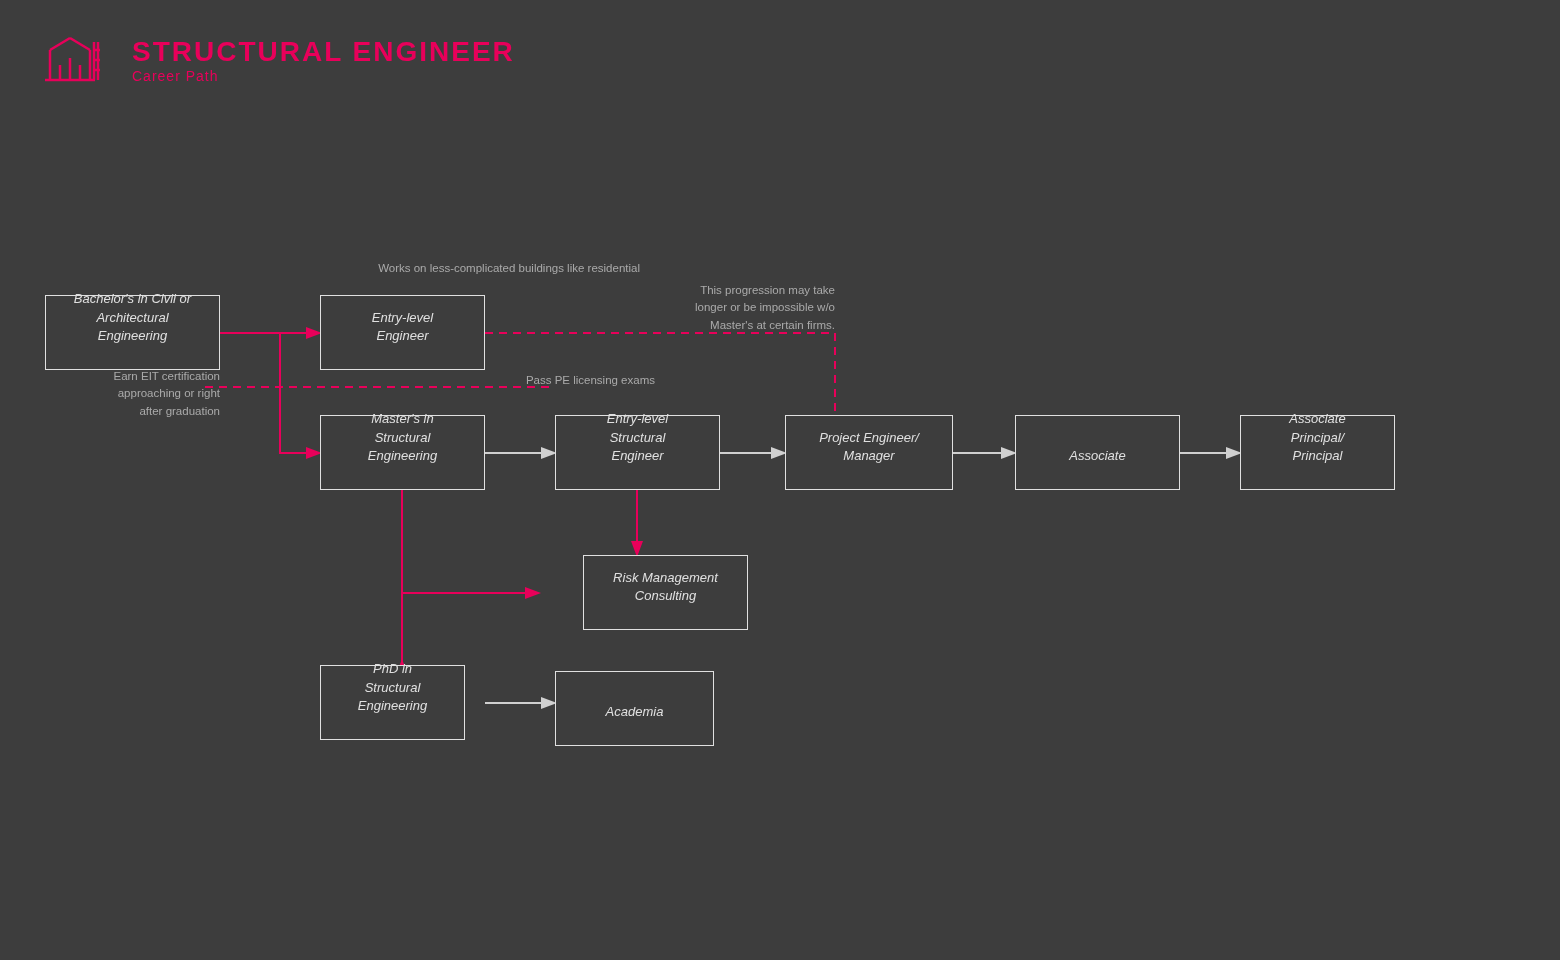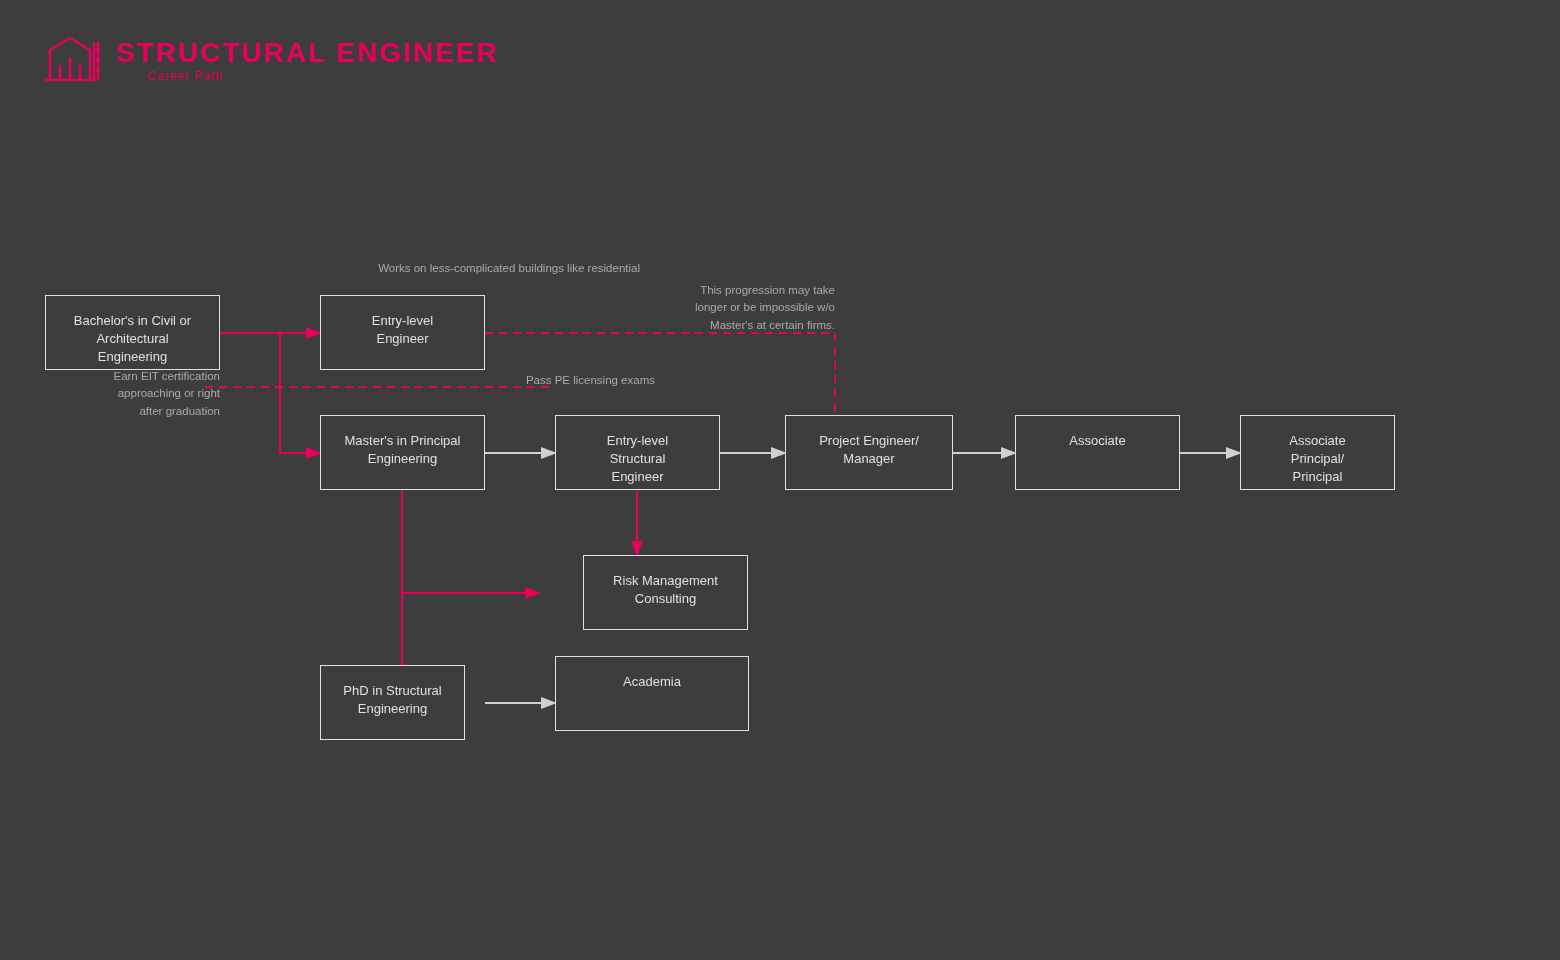--- a/index.html
+++ b/index.html
@@ -13,58 +13,58 @@
       position: relative;
     }
 
     
     .header {
       position: absolute;
       top: 30px;
       left: 40px;
       display: flex;
       align-items: center;
-      gap: 16px;
+      gap: 32px;
     }
     .logo-icon {
       width: 60px;
       height: 60px;
     }
     .header-text-block {
       display: flex;
       flex-direction: column;
     }
     .header-title {
       font-size: 28px;
       font-weight: 900;
       color: #e8005a;
       letter-spacing: 2px;
       text-transform: uppercase;
     }
     .header-subtitle {
-      font-size: 12px;
+      font-size: 14px;
       color: #e8005a;
       font-weight: 400;
       letter-spacing: 1px;
-      margin-left: 32px;
     }
 
     
     .node {
       position: absolute;
       border: 1.5px solid #e0e0e0;
       background: #3d3d3d;
       color: #e0e0e0;
       text-align: center;
       display: flex;
-      align-items: flex-start;
+      align-items: flex-end;
       justify-content: center;
       font-size: 13px;
       line-height: 1.4;
-      padding: 16px;
+      padding: 24px;
+      font-style: italic;
     }
 
     
     .annotation {
       position: absolute;
       color: #aaaaaa;
       font-size: 11.5px;
       text-align: right;
       line-height: 1.5;
     }
@@ -158,21 +158,21 @@
   <span style="white-space:pre-line;">Bachelor's in Civil or
 Architectural Engineering</span>
 </div>
 
 <div class="node" style="left:320px;top:295px;width:165px;height:75px;">
   <span style="white-space:pre-line;">Entry-level
 Engineer</span>
 </div>
 
 <div class="node" style="left:320px;top:415px;width:165px;height:75px;">
-  <span style="white-space:pre-line;">Master's in Principal
+  <span style="white-space:pre-line;">Master's in Structural
 Engineering</span>
 </div>
 
 <div class="node" style="left:555px;top:415px;width:165px;height:75px;">
   <span style="white-space:pre-line;">Entry-level
 Structural
 Engineer</span>
 </div>
 
 <div class="node" style="left:785px;top:415px;width:168px;height:75px;">
@@ -193,21 +193,21 @@
 <div class="node" style="left:555px;top:555px;width:165px;height:75px;margin-left:28px;">
   <span style="white-space:pre-line;">Risk Management
 Consulting</span>
 </div>
 
 <div class="node" style="left:320px;top:665px;width:145px;height:75px;">
   <span style="white-space:pre-line;">PhD in Structural
 Engineering</span>
 </div>
 
-<div class="node" style="left:555px;top:656px;width:194px;height:75px;">
+<div class="node" style="left:555px;top:671px;width:159px;height:75px;">
   <span style="white-space:pre-line;">Academia</span>
 </div>
 
 <div class="annotation" style="left:290px;top:260px;width:350px;">
   <span>Works on less-complicated buildings like residential</span>
 </div>
 
 <div class="annotation" style="left:45px;top:368px;width:175px;">
   <span style="white-space:pre-line;">Earn EIT certification
 approaching or right

